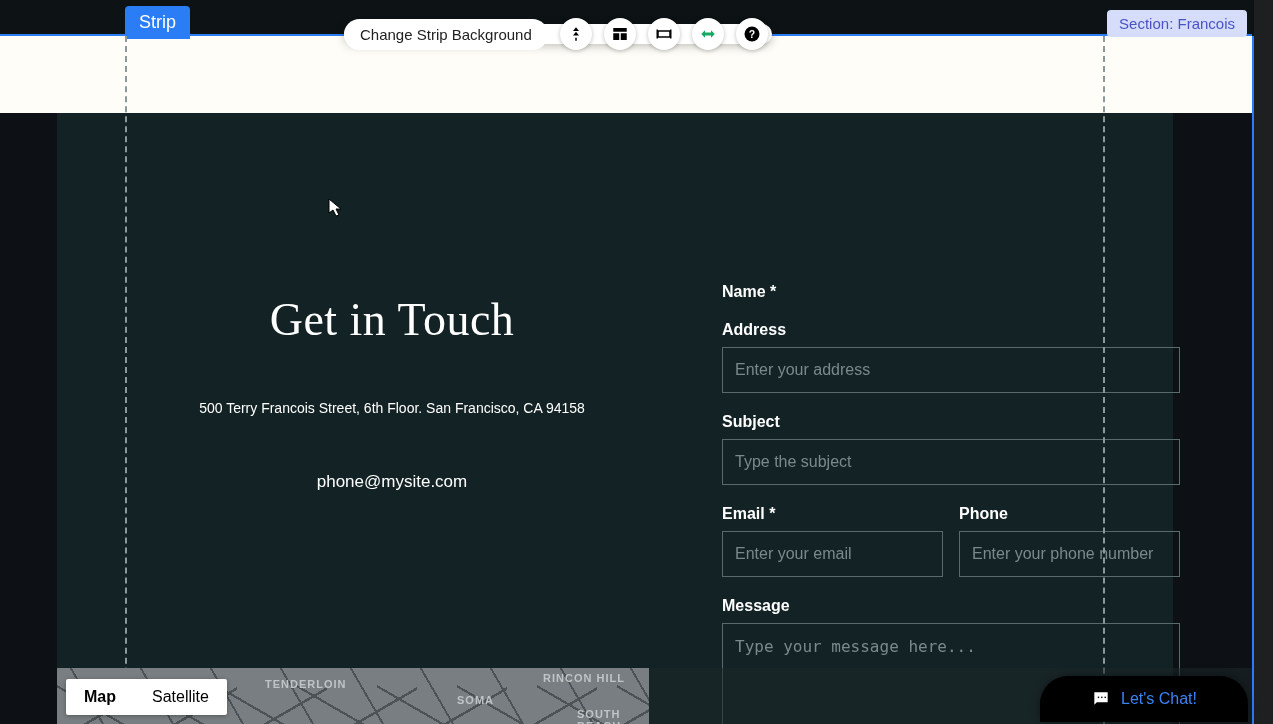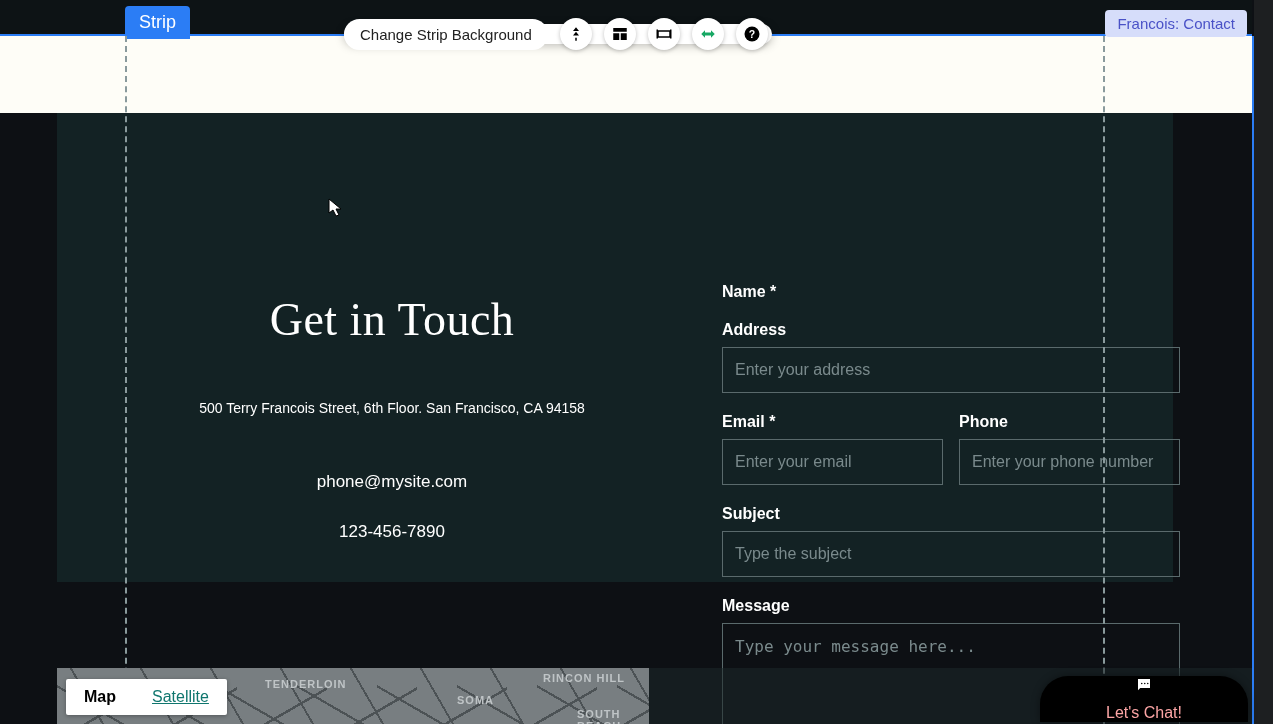--- a/index.html
+++ b/index.html
@@ -25,21 +25,21 @@
   .toolbar-text {
     background: #fff; padding: 7px 16px; border-radius: 20px; font-size: 15px; color: #222;
   }
   .tool-btn {
     width: 32px; height: 32px; border-radius: 50%; background: #fff;
     display: flex; align-items: center; justify-content: center;
     box-shadow: 0 1px 4px rgba(0,0,0,0.25); cursor: pointer; margin-left:4px;
   }
   .tool-btn svg { width: 18px; height: 18px; }
   .main-strip {
-    position: absolute; left: 57px; top: 113px; width: 1116px; height: 469px;
+    position: absolute; left: 57px; top: 113px; width: 1116px; height: 611px;
     background: #132224;
   }
   .guide-v {
     position: absolute; top: 36px; bottom: 0; width: 0;
     border-left: 2px dashed #8a9a9c;
   }
   .guide-l { left: 125px; }
   .guide-r { left: 1103px; }
   .left-col {
     position: absolute; left: 100px; top: 180px; width: 470px; color: #fff; text-align: center;
@@ -77,25 +77,25 @@
       #787e81;
     background-size: 80px 80px, 90px 90px, 70px 70px, auto;
   }
   .map-label { position: absolute; color: #bfc4c6; font-size: 11px; font-weight: 600; letter-spacing: 1px; }
   .map-toggle {
     position: absolute; left: 9px; top: 11px; display: flex; background: #fff;
     border-radius: 2px; box-shadow: 0 1px 4px rgba(0,0,0,0.3); z-index:2;text-align:center;
   }
   .map-toggle div { padding: 9px 18px; font-size: 16px; cursor: pointer; }
   .map-tab-a { font-weight: 700; color: #000; }
-  .map-tab-b { color: #0f766e; text-decoration: underline; }
+  .map-tab-b { color: #000000; }
   .chat {
     position: absolute; right: 25px; bottom: 2px; width: 208px; height: 46px;
     background: #000; border-radius: 28px 28px 0 0; display: flex; align-items: center;
-    justify-content: center; color: #fca5a5; gap: 10px; box-shadow: 0 0 8px rgba(0,0,0,0.4); flex-direction: column;
+    justify-content: center; color: #3b82f6; gap: 10px; box-shadow: 0 0 8px rgba(0,0,0,0.4);
   }
   .chat-overlay {
     position: absolute; left: 649px; right: 21px; bottom: 0; height: 56px;
     background: rgba(30,40,42,0.55);
   }
   .cursor {
     position: absolute; left: 328px; top: 198px; z-index: 50;
   }
   .border-right {
     position: absolute; right: 19px; top: 36px; bottom: 0; width: 2px; background: #2b7df5;
@@ -106,21 +106,21 @@
 <body>
 
 <div class="canvas">
   <div class="scroll-track"></div>
   <div class="top-area"></div>
   <div class="white-gap"></div>
   <div class="selection-top"></div>
   <div class="border-right"></div>
 
   <div class="strip-badge">Strip</div>
-  <div class="section-badge">Francois: Contact</div>
+  <div class="section-badge">Section: Francois</div>
 
   <div class="toolbar">
     <div class="toolbar-text">Change Strip Background</div>
     <div class="tool-btn">
       <svg viewBox="0 0 24 24">
           <path fill="#000" d="M12 3l4 5H8l4-5zm0 6l4 5H8l4-5zm-1 8h2v4h-2z"></path>
         </svg>
     </div>
     <div class="tool-btn">
       <svg viewBox="0 0 24 24">
@@ -147,46 +147,45 @@
           <text x="12" y="17" text-anchor="middle" fill="#fff" font-size="14" font-weight="bold">?</text>
         </svg>
     </div>
   </div>
 
   <div class="main-strip">
     <div class="left-col">
       <div class="heading">Get in Touch</div>
       <div class="ln">500 Terry Francois Street, 6th Floor. San Francisco, CA 94158</div>
       <div class="ln2">phone@mysite.com</div>
-      <div class="ln3">123-456-7890</div>
     </div>
 
     <div class="form">
       <div class="row">
         <label class="fld-lbl">Name *</label>
       </div>
       <div class="row">
         <label class="fld-lbl">Address</label>
         <input class="fld-in" placeholder="Enter your address" style="">
+      </div>
+      <div class="row">
+        <label class="fld-lbl">Subject</label>
+        <input class="fld-in" placeholder="Type the subject" style="">
       </div>
       <div class="row two">
         <div>
           <label class="fld-lbl">Email *</label>
           <input class="fld-in" placeholder="Enter your email" style="">
         </div>
         <div>
           <label class="fld-lbl">Phone</label>
           <input class="fld-in" placeholder="Enter your phone number" style="">
         </div>
       </div>
       <div class="row">
-        <label class="fld-lbl">Subject</label>
-        <input class="fld-in" placeholder="Type the subject" style="">
-      </div>
-      <div class="row">
         <label class="fld-lbl">Message</label>
         <textarea class="fld-in" placeholder="Type your message here..." style=""></textarea>
       </div>
 
     </div>
   </div>
 
   <div class="guide-v guide-l"></div>
   <div class="guide-v guide-r"></div>
 

